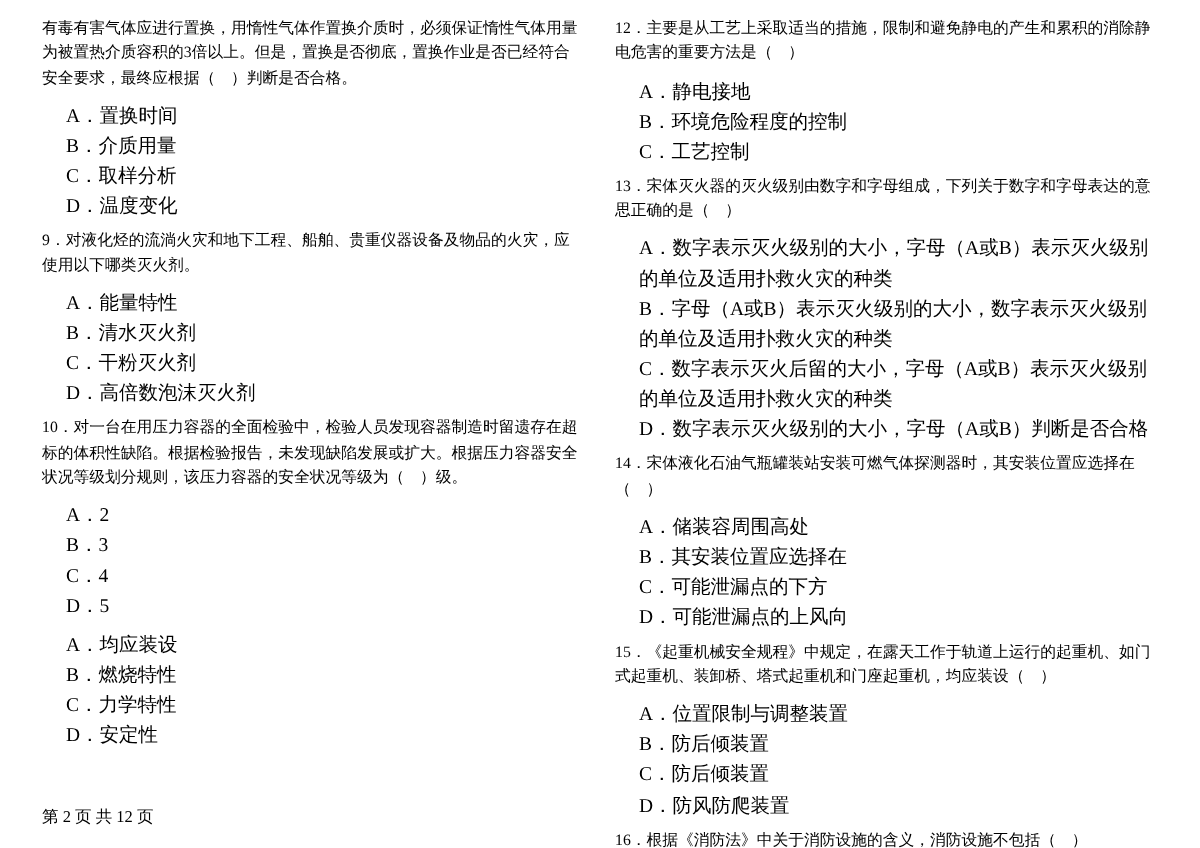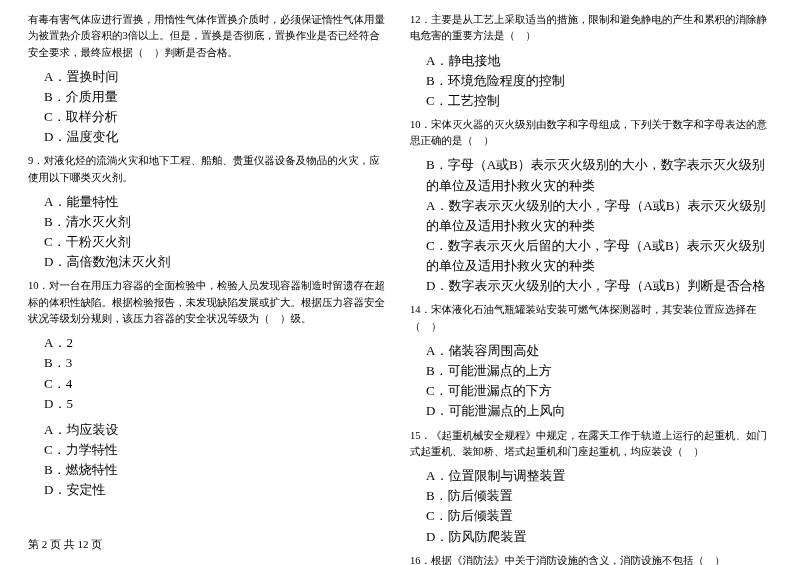--- a/index.html
+++ b/index.html
@@ -80,49 +80,49 @@
           <p class="question-text">10．对一台在用压力容器的全面检验中，检验人员发现容器制造时留遗存在超标的体积性缺陷。根据检验报告，未发现缺陷发展或扩大。根据压力容器安全状况等级划分规则，该压力容器的安全状况等级为（　）级。</p>
         </div>
         <div class="question-block">
           <p class="option">A．2</p>
           <p class="option">B．3</p>
           <p class="option">C．4</p>
           <p class="option">D．5</p>
         </div>
         <div class="question-block">
           <p class="option">A．均应装设</p>
+          <p class="option">B．燃烧特性</p>
           <p class="option">C．力学特性</p>
-          <p class="option">B．燃烧特性</p>
           <p class="option">D．安定性</p>
         </div>
       </div>
     <div class="column" id="right-col">
     <div class="question-block">
           <p class="question-text">12．主要是从工艺上采取适当的措施，限制和避免静电的产生和累积的消除静电危害的重要方法是（　）</p>
         </div>
         <div class="question-block">
           <p class="option">A．静电接地</p>
           <p class="option">B．环境危险程度的控制</p>
           <p class="option">C．工艺控制</p>
         </div>
         <div class="question-block">
-          <p class="question-text">10．宋体灭火器的灭火级别由数字和字母组成，下列关于数字和字母表达的意思正确的是（　）</p>
+          <p class="question-text">13．宋体灭火器的灭火级别由数字和字母组成，下列关于数字和字母表达的意思正确的是（　）</p>
         </div>
         <div class="question-block">
+          <p class="option">A．数字表示灭火级别的大小，字母（A或B）表示灭火级别的单位及适用扑救火灾的种类</p>
           <p class="option">B．字母（A或B）表示灭火级别的大小，数字表示灭火级别的单位及适用扑救火灾的种类</p>
-          <p class="option">A．数字表示灭火级别的大小，字母（A或B）表示灭火级别的单位及适用扑救火灾的种类</p>
           <p class="option">C．数字表示灭火后留的大小，字母（A或B）表示灭火级别的单位及适用扑救火灾的种类</p>
           <p class="option">D．数字表示灭火级别的大小，字母（A或B）判断是否合格</p>
         </div>
         <div class="question-block">
           <p class="question-text">14．宋体液化石油气瓶罐装站安装可燃气体探测器时，其安装位置应选择在（　）</p>
         </div>
         <div class="question-block">
           <p class="option">A．储装容周围高处</p>
-          <p class="option">B．可能泄漏点的上方</p>
+          <p class="option">B．其安装位置应选择在</p>
           <p class="option">C．可能泄漏点的下方</p>
           <p class="option">D．可能泄漏点的上风向</p>
         </div>
         <div class="question-block">
           <p class="question-text">15．《起重机械安全规程》中规定，在露天工作于轨道上运行的起重机、如门式起重机、装卸桥、塔式起重机和门座起重机，均应装设（　）</p>
         </div>
         <div class="question-block">
           <p class="option">A．位置限制与调整装置</p>
           <p class="option">B．防后倾装置</p>
           <p class="option">C．防后倾装置</p>

